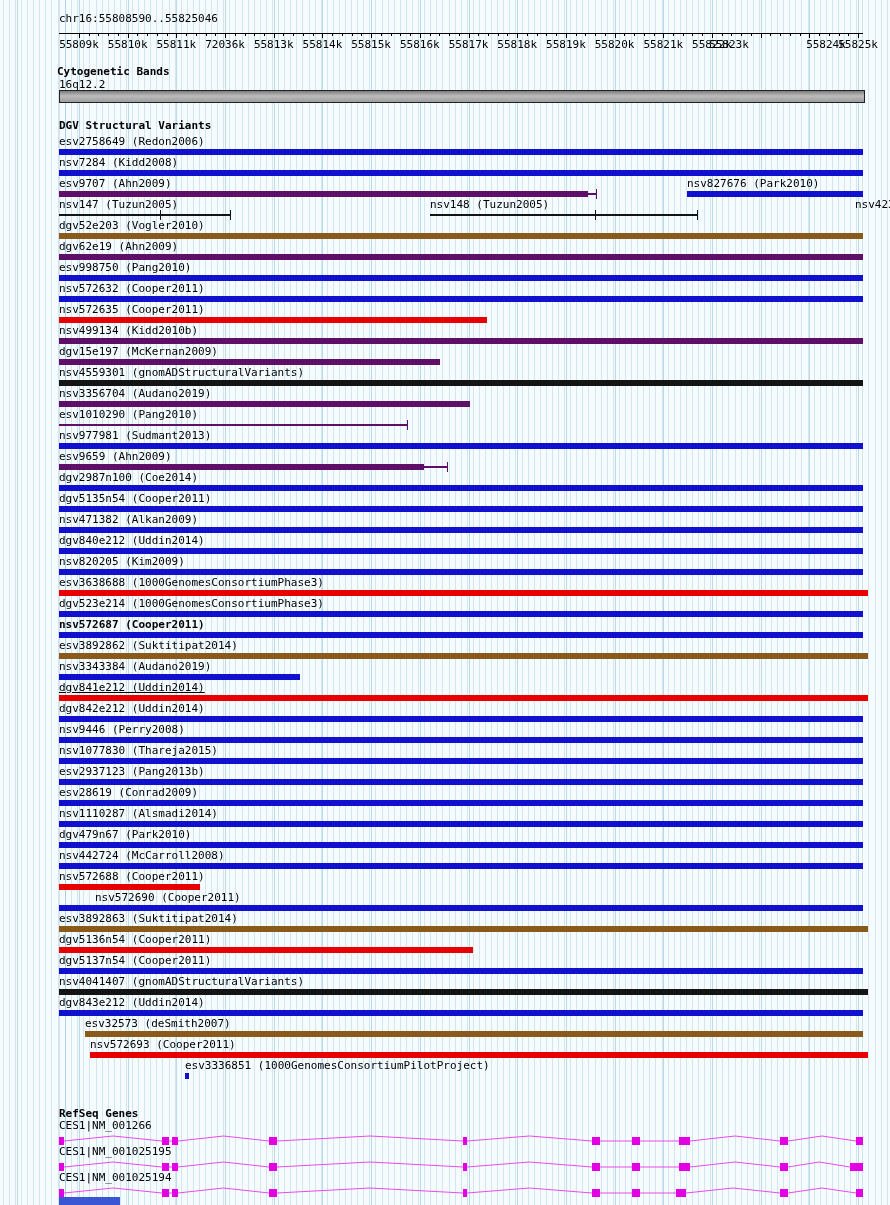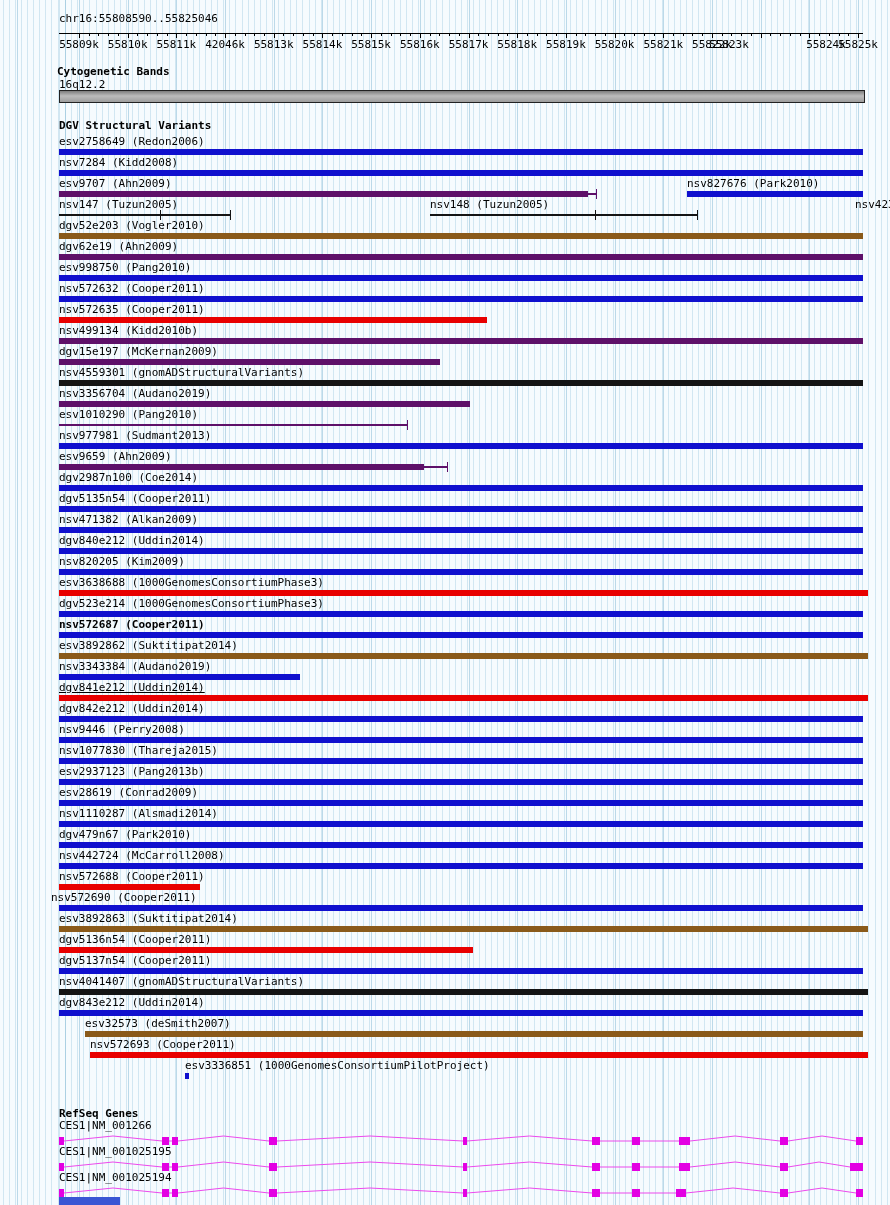--- a/index.html
+++ b/index.html
@@ -40,21 +40,21 @@
       <div class="abs" style="left: 147.166px; top: 33px; width: 1px; height: 3px; background: rgb(0, 0, 0);"></div>
       <div class="abs" style="left: 156.904px; top: 33px; width: 1px; height: 3px; background: rgb(0, 0, 0);"></div>
       <div class="abs" style="left: 166.642px; top: 33px; width: 1px; height: 3px; background: rgb(0, 0, 0);"></div>
       <div class="abs" style="left: 176.38px; top: 33px; width: 1px; height: 5px; background: rgb(0, 0, 0);"></div>
       <div class="abs label" style="left: 176.38px; top: 39px; transform: translateX(-50%);">55811k</div>
       <div class="abs" style="left: 186.118px; top: 33px; width: 1px; height: 3px; background: rgb(0, 0, 0);"></div>
       <div class="abs" style="left: 195.856px; top: 33px; width: 1px; height: 3px; background: rgb(0, 0, 0);"></div>
       <div class="abs" style="left: 205.594px; top: 33px; width: 1px; height: 3px; background: rgb(0, 0, 0);"></div>
       <div class="abs" style="left: 215.332px; top: 33px; width: 1px; height: 3px; background: rgb(0, 0, 0);"></div>
       <div class="abs" style="left: 225.07px; top: 33px; width: 1px; height: 5px; background: rgb(0, 0, 0);"></div>
-      <div class="abs label" style="left: 225.07px; top: 39px; transform: translateX(-50%);">42046k</div>
+      <div class="abs label" style="left: 225.07px; top: 39px; transform: translateX(-50%);">72036k</div>
       <div class="abs" style="left: 234.808px; top: 33px; width: 1px; height: 3px; background: rgb(0, 0, 0);"></div>
       <div class="abs" style="left: 244.546px; top: 33px; width: 1px; height: 3px; background: rgb(0, 0, 0);"></div>
       <div class="abs" style="left: 254.284px; top: 33px; width: 1px; height: 3px; background: rgb(0, 0, 0);"></div>
       <div class="abs" style="left: 264.022px; top: 33px; width: 1px; height: 3px; background: rgb(0, 0, 0);"></div>
       <div class="abs" style="left: 273.76px; top: 33px; width: 1px; height: 5px; background: rgb(0, 0, 0);"></div>
       <div class="abs label" style="left: 273.76px; top: 39px; transform: translateX(-50%);">55813k</div>
       <div class="abs" style="left: 283.498px; top: 33px; width: 1px; height: 3px; background: rgb(0, 0, 0);"></div>
       <div class="abs" style="left: 293.236px; top: 33px; width: 1px; height: 3px; background: rgb(0, 0, 0);"></div>
       <div class="abs" style="left: 302.974px; top: 33px; width: 1px; height: 3px; background: rgb(0, 0, 0);"></div>
       <div class="abs" style="left: 312.712px; top: 33px; width: 1px; height: 3px; background: rgb(0, 0, 0);"></div>
@@ -213,21 +213,21 @@
       <div class="abs label" style="left: 59px; top: 787px;">esv28619 (Conrad2009)</div>
       <div class="abs" style="left: 59px; top: 800px; width: 804px; height: 6px; background: rgb(16, 16, 206);"></div>
       <div class="abs label" style="left: 59px; top: 808px;">nsv1110287 (Alsmadi2014)</div>
       <div class="abs" style="left: 59px; top: 821px; width: 804px; height: 6px; background: rgb(16, 16, 206);"></div>
       <div class="abs label" style="left: 59px; top: 829px;">dgv479n67 (Park2010)</div>
       <div class="abs" style="left: 59px; top: 842px; width: 804px; height: 6px; background: rgb(16, 16, 206);"></div>
       <div class="abs label" style="left: 59px; top: 850px;">nsv442724 (McCarroll2008)</div>
       <div class="abs" style="left: 59px; top: 863px; width: 804px; height: 6px; background: rgb(16, 16, 206);"></div>
       <div class="abs label" style="left: 59px; top: 871px;">nsv572688 (Cooper2011)</div>
       <div class="abs" style="left: 59px; top: 884px; width: 141px; height: 6px; background: rgb(232, 0, 0);"></div>
-      <div class="abs label" style="left: 51px; top: 892px;">nsv572690 (Cooper2011)</div>
+      <div class="abs label" style="left: 59px; top: 892px; padding-left: 36px;">nsv572690 (Cooper2011)</div>
       <div class="abs" style="left: 59px; top: 905px; width: 804px; height: 6px; background: rgb(16, 16, 206);"></div>
       <div class="abs label" style="left: 59px; top: 913px;">esv3892863 (Suktitipat2014)</div>
       <div class="abs" style="left: 59px; top: 926px; width: 809px; height: 6px; background: rgb(138, 90, 26);"></div>
       <div class="abs label" style="left: 59px; top: 934px;">dgv5136n54 (Cooper2011)</div>
       <div class="abs" style="left: 59px; top: 947px; width: 414px; height: 6px; background: rgb(232, 0, 0);"></div>
       <div class="abs label" style="left: 59px; top: 955px;">dgv5137n54 (Cooper2011)</div>
       <div class="abs" style="left: 59px; top: 968px; width: 804px; height: 6px; background: rgb(16, 16, 206);"></div>
       <div class="abs label" style="left: 59px; top: 976px;">nsv4041407 (gnomADStructuralVariants)</div>
       <div class="abs" style="left: 59px; top: 989px; width: 809px; height: 6px; background: rgb(20, 20, 20);"></div>
       <div class="abs label" style="left: 59px; top: 997px;">dgv843e212 (Uddin2014)</div>

